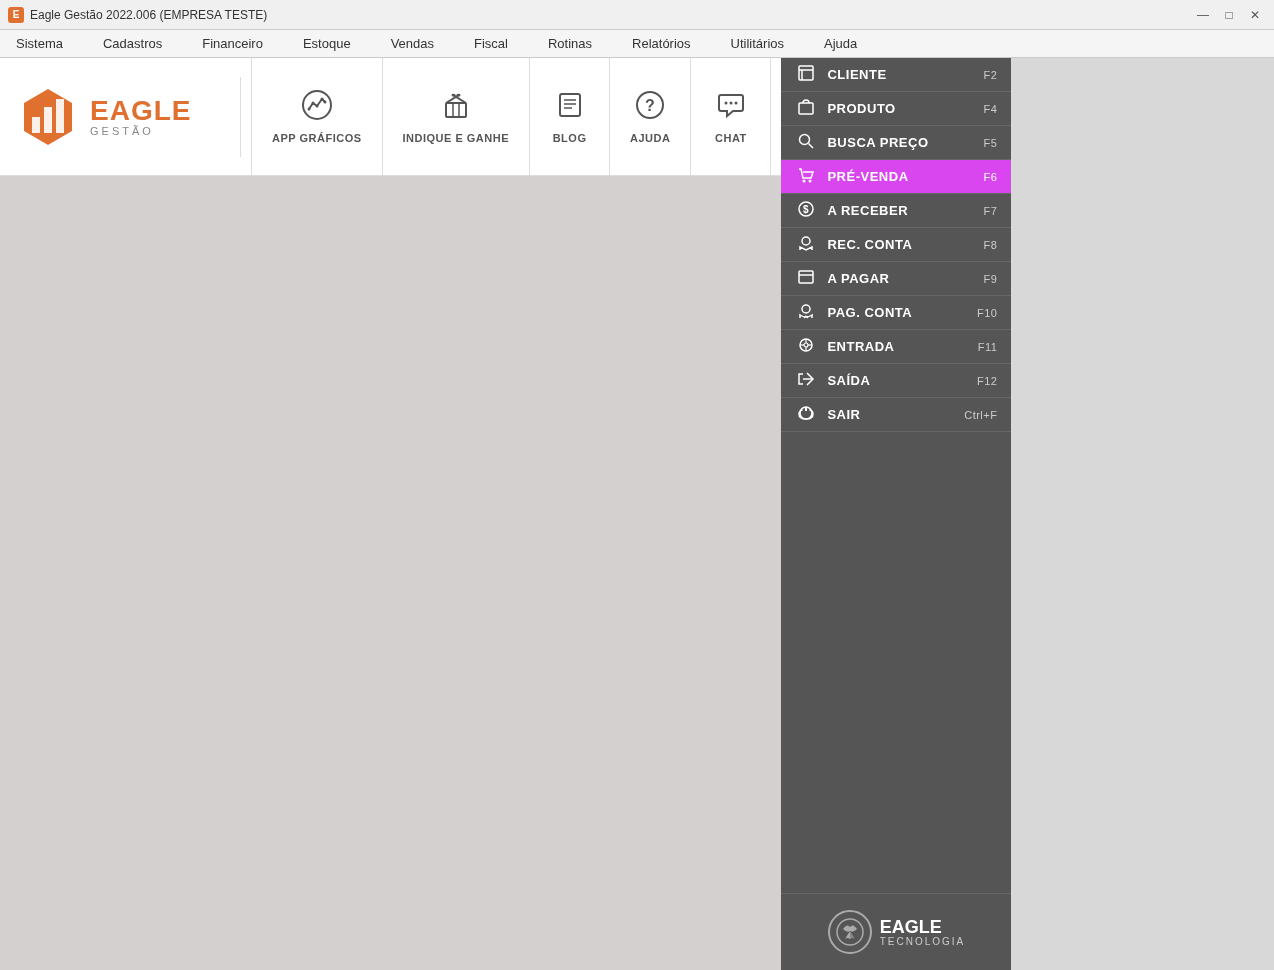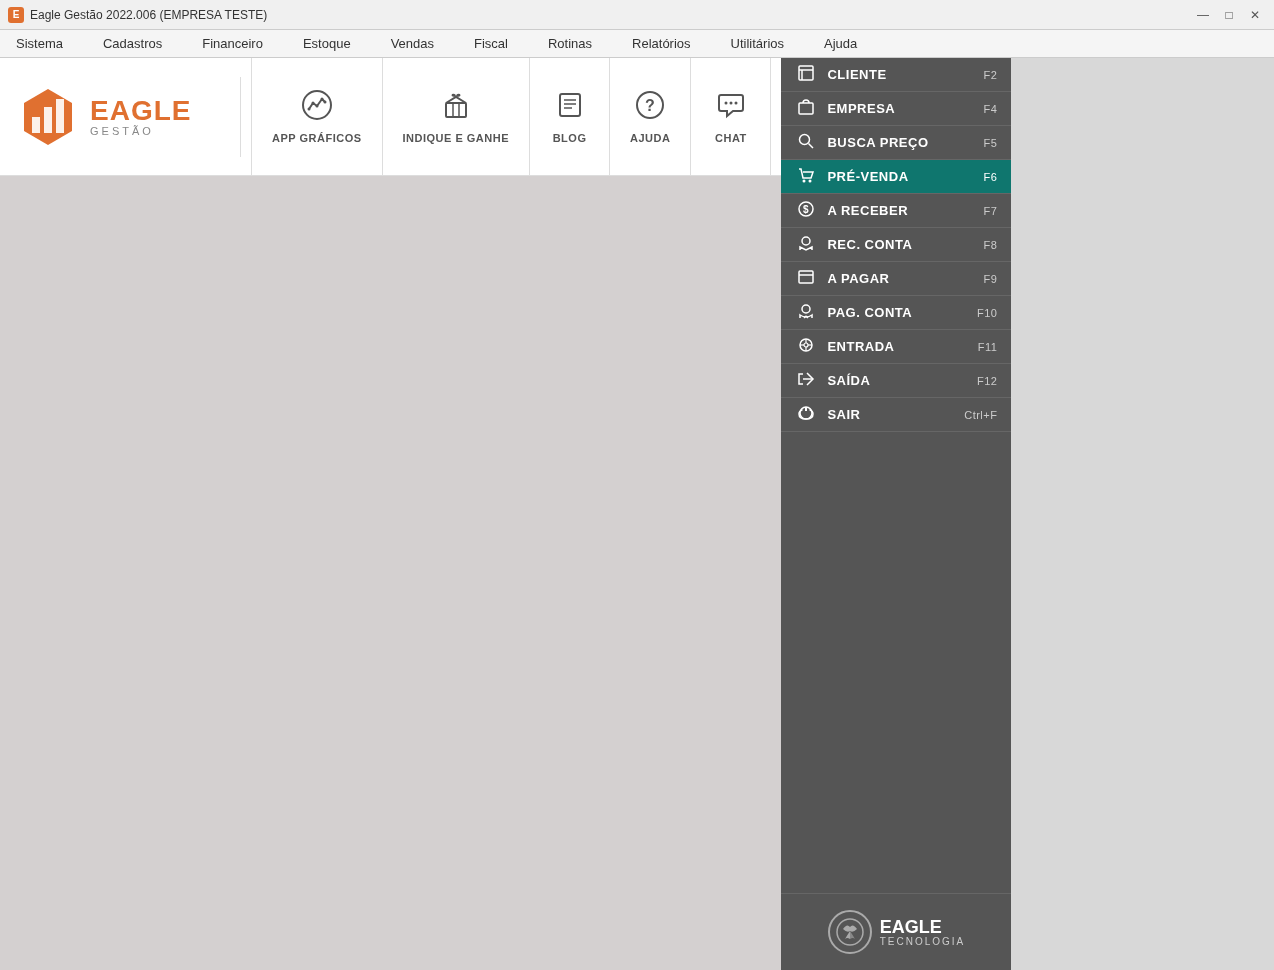--- a/index.html
+++ b/index.html
@@ -174,21 +174,21 @@
       align-items: center;
       height: 34px;
       padding: 0 14px;
       cursor: pointer;
       border-bottom: 1px solid #666;
       color: white;
       font-size: 13px;
       font-weight: 600;
       letter-spacing: 0.5px;
     }
-    .sidebar-item.active { background: #0f766e; justify-content: center; }
+    .sidebar-item.active { background: #d946ef; justify-content: center; }
 
     .sidebar-item .item-icon {
       width: 22px;
       margin-right: 10px;
       font-size: 15px;
       text-align: center;
     }
 
     .sidebar-item .item-label { flex: 1; }
 
@@ -356,21 +356,21 @@
                 <line x1="5" y1="6" x2="5" y2="16" stroke="white" stroke-width="1.5"></line>
               </svg></span>
             <span class="item-label">CLIENTE</span>
             <span class="item-shortcut">F2</span>
           </div>
           <div class="sidebar-item">
             <span class="item-icon"><svg width="18" height="18" viewBox="0 0 18 18">
                 <rect x="2" y="5" width="14" height="11" rx="1" fill="none" stroke="white" stroke-width="1.5"></rect>
                 <path d="M6,5 Q6,2 9,2 Q12,2 12,5" fill="none" stroke="white" stroke-width="1.5"></path>
               </svg></span>
-            <span class="item-label">EMPRESA</span>
+            <span class="item-label">PRODUTO</span>
             <span class="item-shortcut">F4</span>
           </div>
           <div class="sidebar-item">
             <span class="item-icon"><svg width="18" height="18" viewBox="0 0 18 18">
                 <circle cx="7.5" cy="7.5" r="5" fill="none" stroke="white" stroke-width="1.5"></circle>
                 <line x1="11.5" y1="11.5" x2="16" y2="16" stroke="white" stroke-width="1.5"></line>
               </svg></span>
             <span class="item-label">BUSCA PREÇO</span>
             <span class="item-shortcut">F5</span>
           </div>

